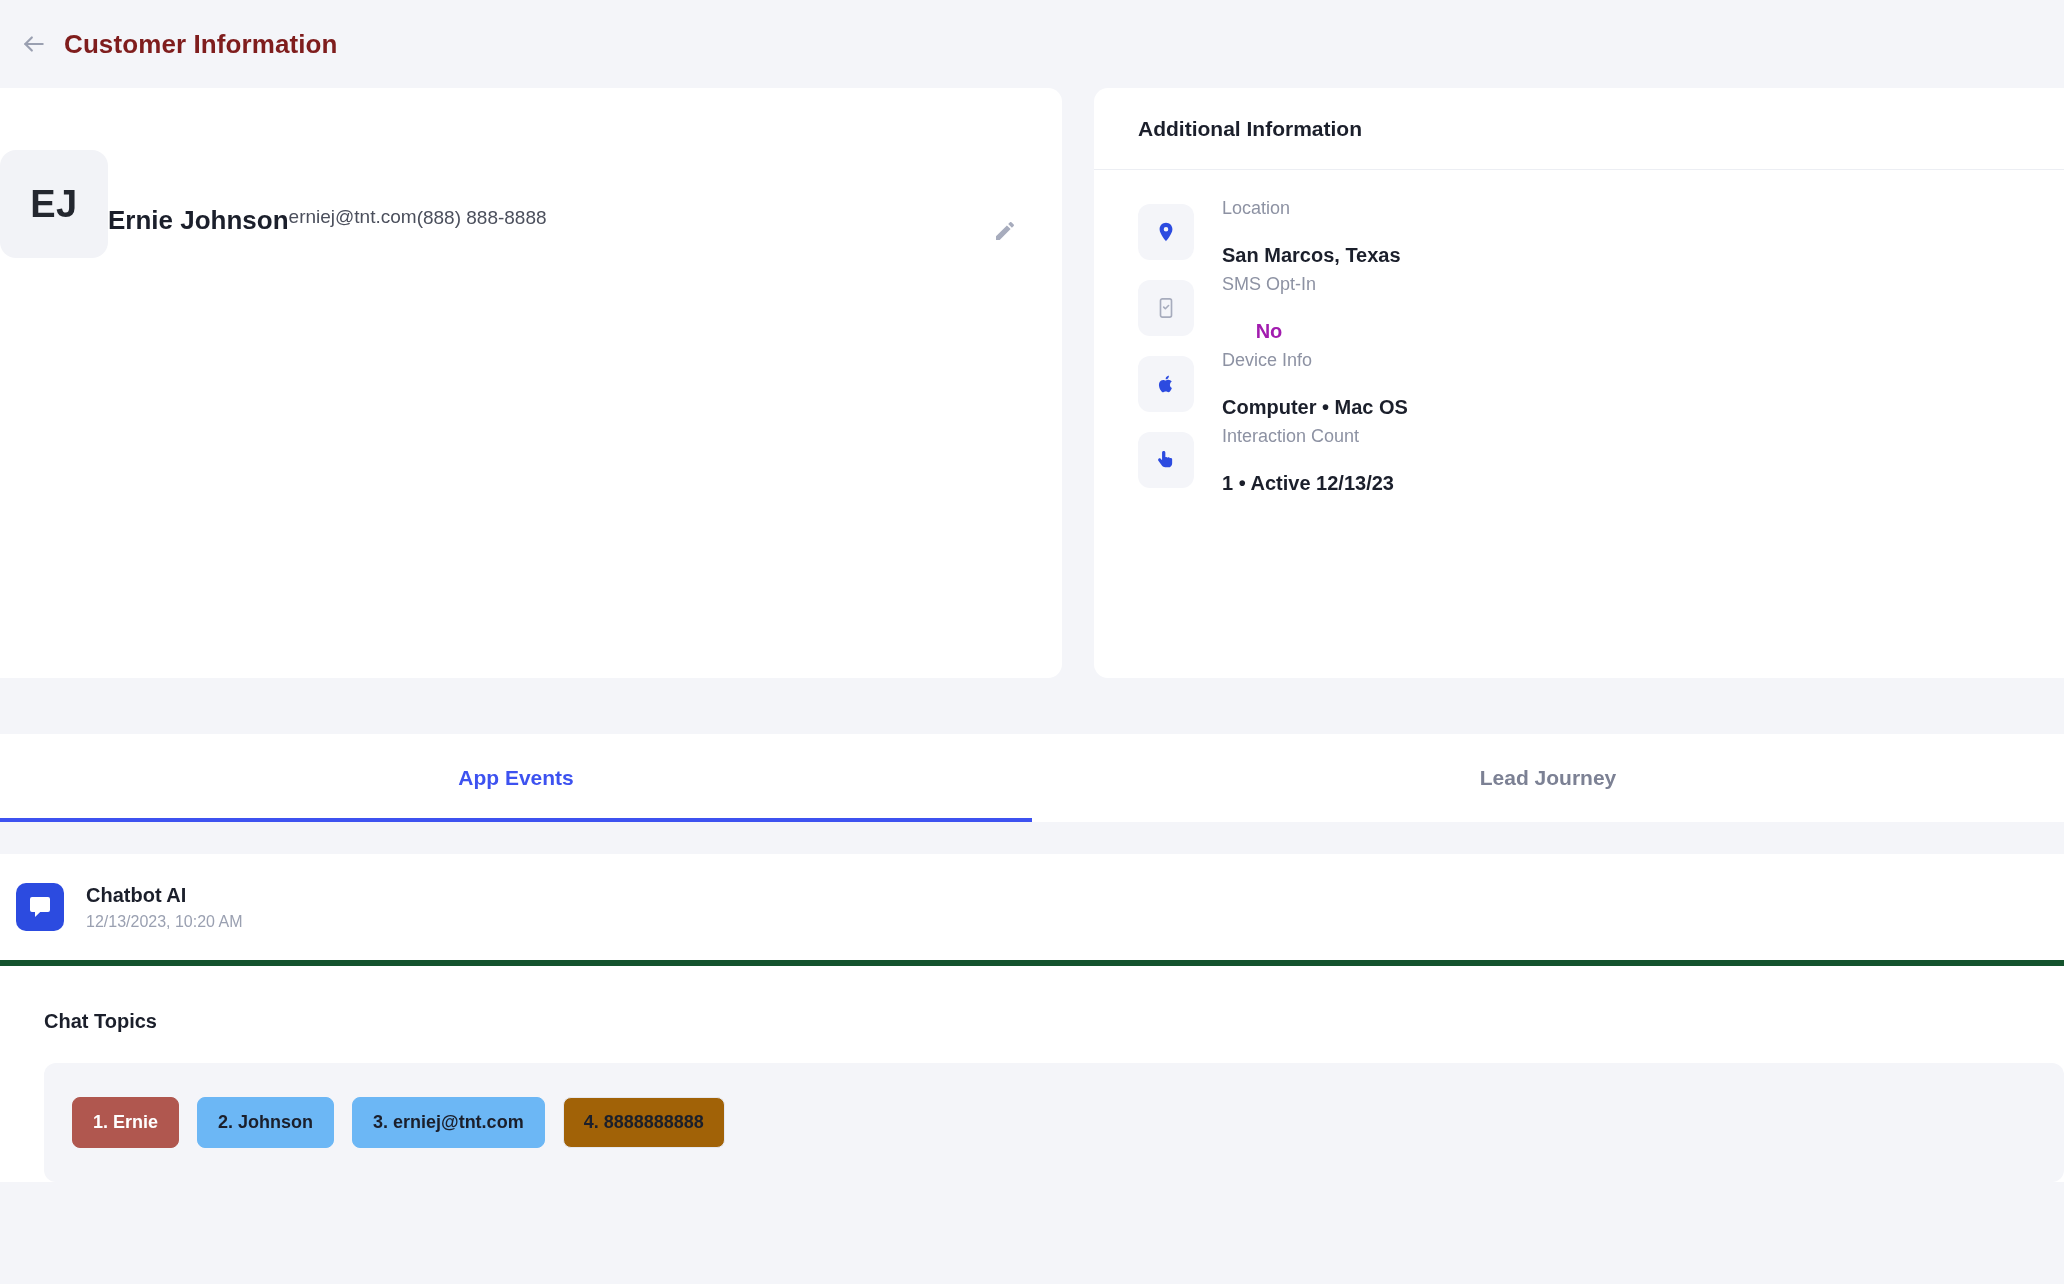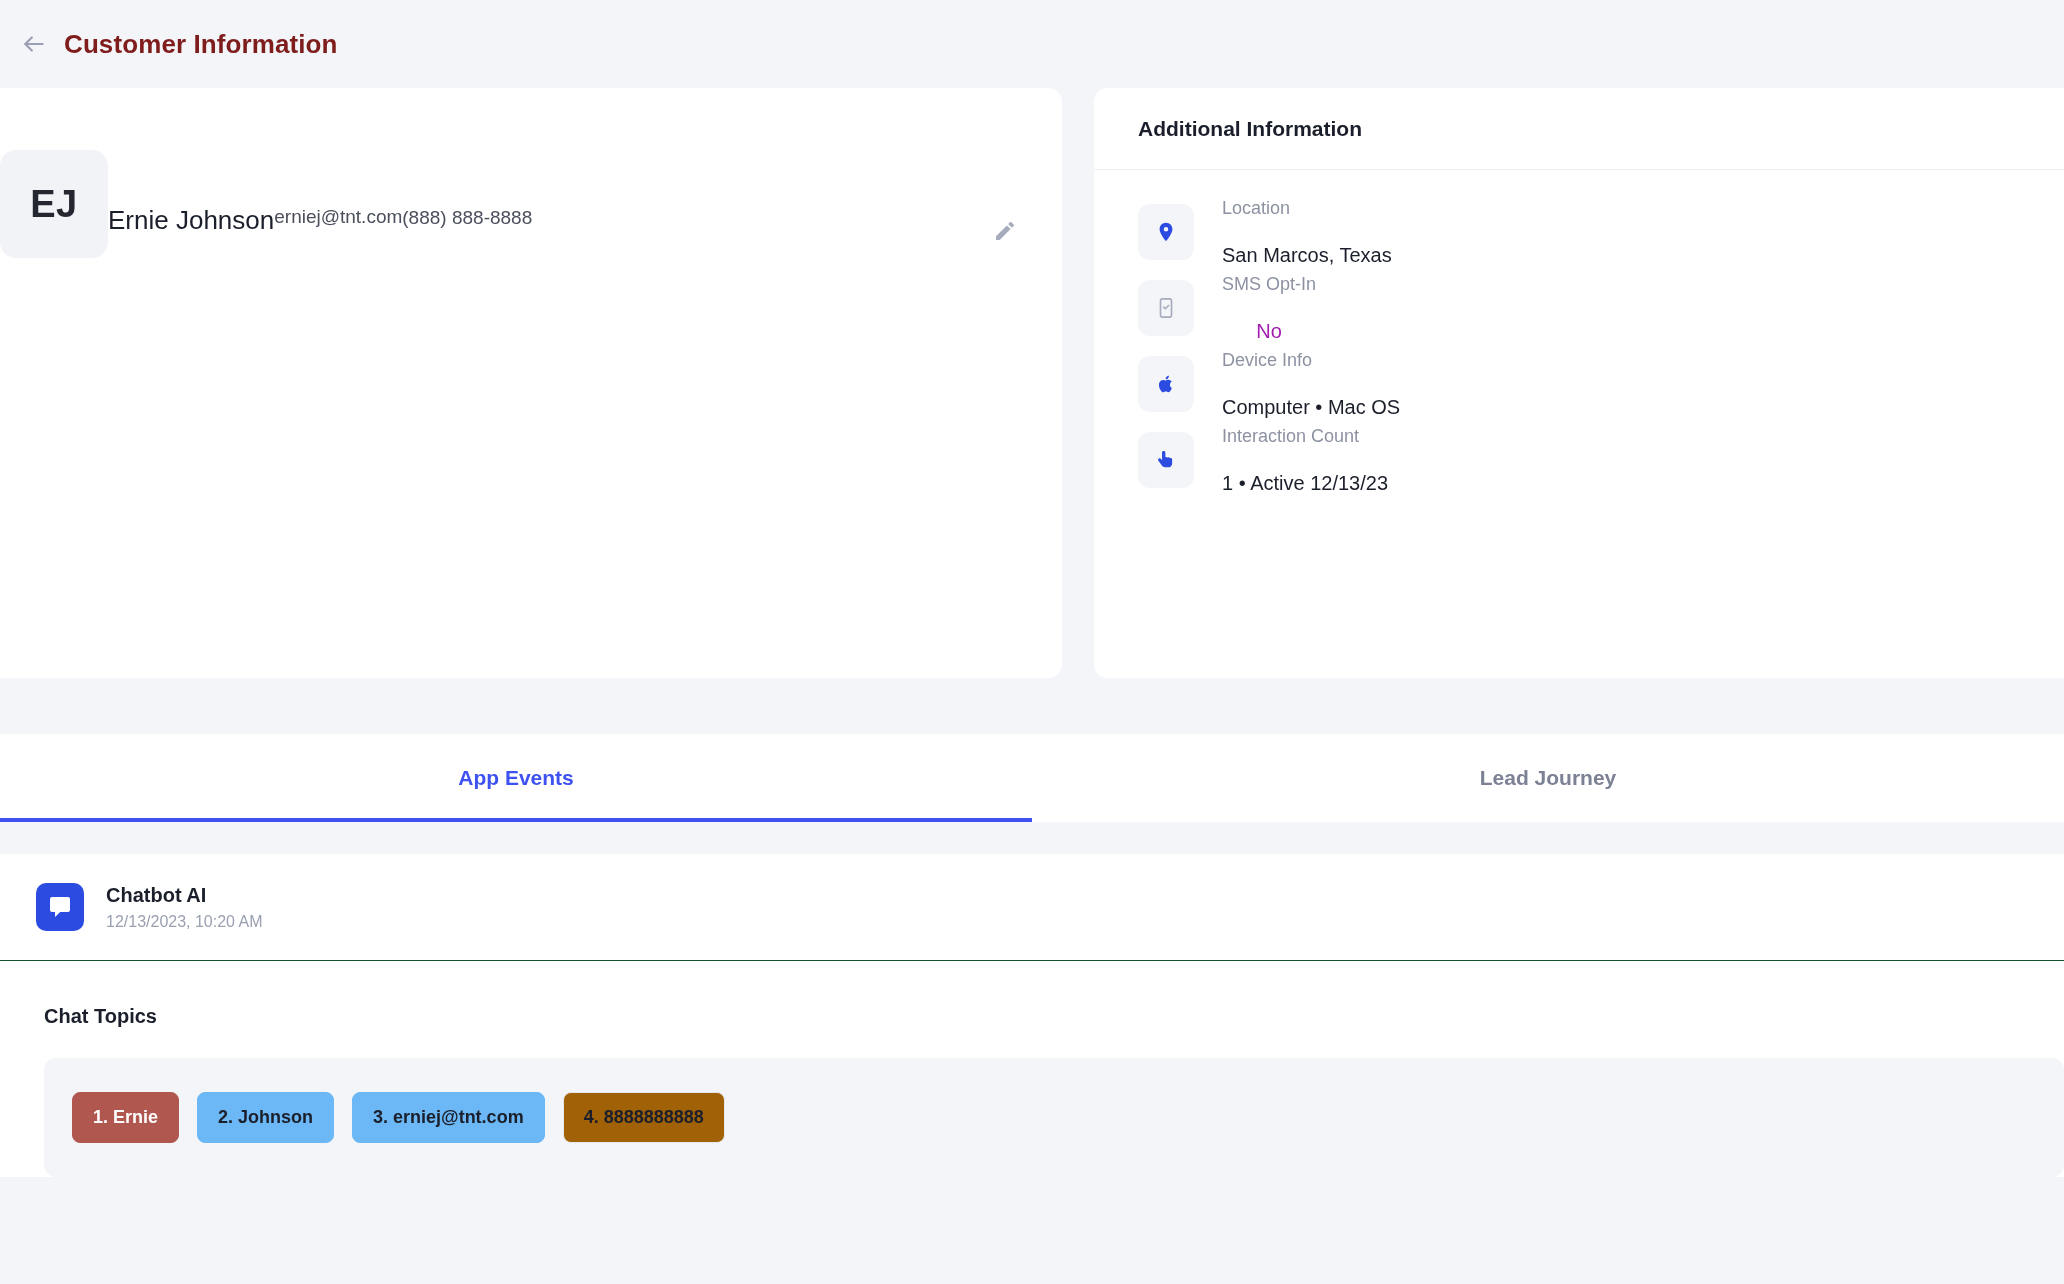--- a/index.html
+++ b/index.html
@@ -66,21 +66,21 @@
     background: #f2f3f7;
     display: flex; align-items: center; justify-content: center;
     font-size: 38px;
     font-weight: bold;
     color: #24272f;
     letter-spacing: 0.5px;
   }
   .profile-name {
     margin-top: 32px;
     font-size: 26px;
-    font-weight: normal;
+    font-weight: bold;
     color: #1b1f2b;
   }
   .profile-email {
     margin-top: 26px;
     font-size: 19px;
     color: #4b4f5c;
   }
   .profile-phone {
     margin-top: 28px;
     font-size: 19px;
@@ -117,21 +117,21 @@
     flex: 0 0 auto;
   }
   .info-text { margin-left: 28px; }
   .info-label {
     font-size: 18px;
     color: #8d92a3;
     line-height: 1.45;
   }
   .info-value {
     font-size: 20px;
-    font-weight: normal;
+    font-weight: bold;
     color: #1b1f2b;
     line-height: 1.4;
     margin-top: 20px;
   }
   .info-value.negative { color: #a21caf; text-align: center; }
 
   
   .tabs-strip {
     margin-top: 56px;
     background: #ffffff;
@@ -159,22 +159,22 @@
   }
 
   
   .events-panel {
     margin-top: 32px;
     background: #ffffff;
   }
   .event-row {
     display: flex;
     align-items: center;
-    padding: 26px 0 26px 36px;
-    border-bottom: 1px solid #14532d;
+    padding: 26px 0 26px 16px;
+    border-bottom: 6px solid #14532d;
   }
   .event-icon {
     width: 48px; height: 48px;
     border-radius: 10px;
     background: #2c4be0;
     display: flex; align-items: center; justify-content: center;
     flex: 0 0 auto;
   }
   .event-text { margin-left: 22px; }
   .event-title {

